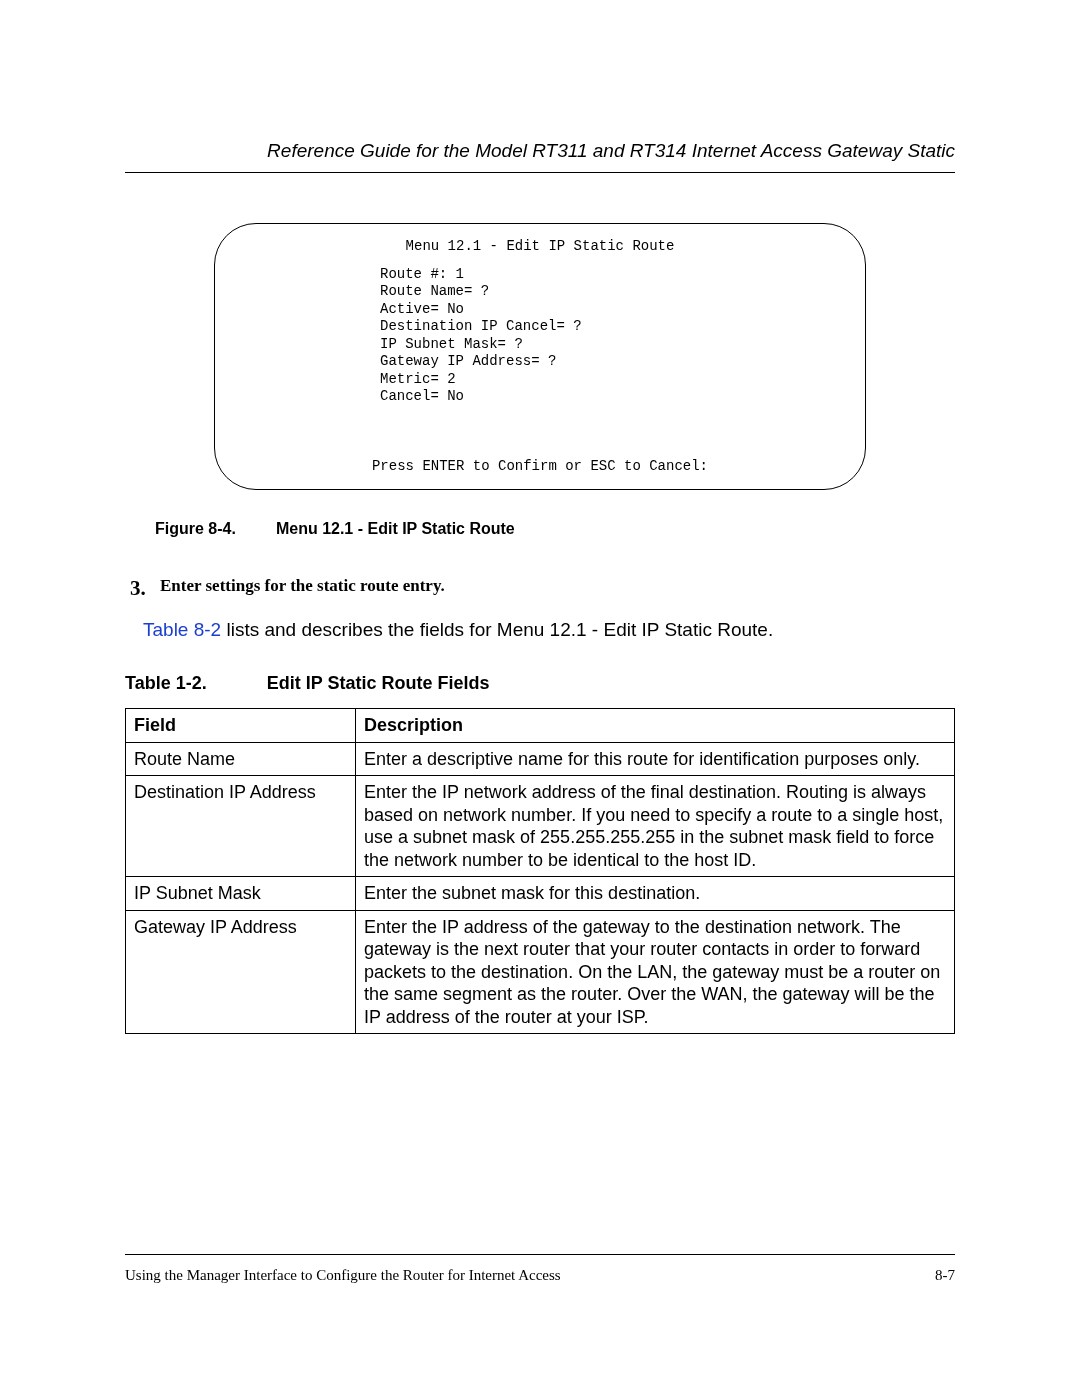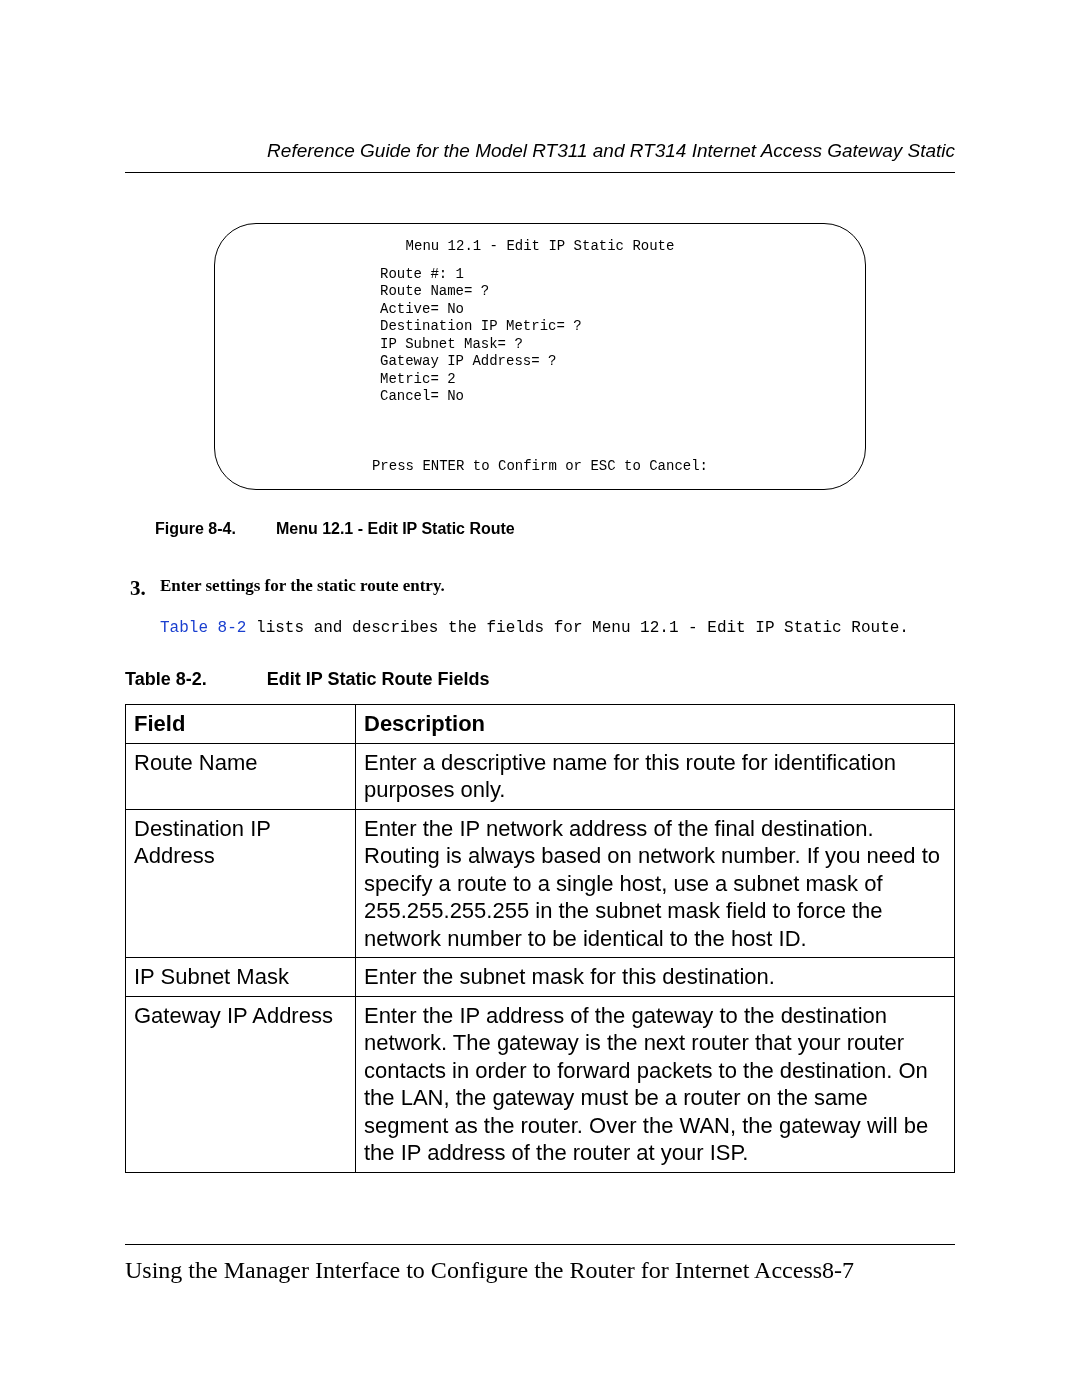--- a/index.html
+++ b/index.html
@@ -68,40 +68,40 @@
     display:inline-block;
     width: 30px;
     vertical-align: top;
   }
   .step .text {
     font-family: "Times New Roman", serif;
     font-weight: bold;
     font-size: 17px;
   }
   .step-desc {
-    margin-left: 35px;
-    font-family: Liberation Mono, monospace;
-    font-size: 16px;
+    margin-left: 18px;
+    font-family: Liberation Sans, sans-serif;
+    font-size: 19px;
     margin-bottom: 32px;
   }
   .step-desc .ref {
     color: #1a3fcf;
   }
   .table-caption {
     font-family: "Helvetica", "Arial", sans-serif;
     font-weight: bold;
     font-size: 18px;
     margin: 0 0 14px 0;
   }
   .table-caption .gap2 { display:inline-block; width:60px; }
   table.fields {
     border-collapse: collapse;
     width: 100%;
     font-family: "Helvetica", "Arial", sans-serif;
-    font-size: 22px;
+    font-size: 18px;
   }
   table.fields th, table.fields td {
     border: 1px solid #000;
     padding: 5px 8px;
     text-align: left;
     vertical-align: top;
     line-height: 1.25;
   }
   table.fields th {
     font-weight: bold;
@@ -114,61 +114,62 @@
     right: 125px;
     bottom: 113px;
   }
   .footer-rule {
     border: none;
     border-top: 1.5px solid #000;
     margin: 0 0 12px 0;
   }
   .footer-line {
     font-family: "Times New Roman", serif;
-    font-size: 24px;
+    font-size: 15px;
     display: flex;
-    justify-content: flex-start;
+    justify-content: space-between;
+    gap: 41px;
   }
 </style>
 </head>
 <body>
 
 <div class="page">
 
   <div class="header-title">Reference Guide for the Model RT311 and RT314 Internet Access Gateway Static</div>
   <hr class="header-rule">
 
   <div class="terminal-box">
     <div class="term-title">Menu 12.1 - Edit IP Static Route</div>
     <div class="term-body">
       <div>Route #: 1</div>
       <div>Route Name= ?</div>
       <div>Active= No</div>
-      <div>Destination IP Metric= ?</div>
+      <div>Destination IP Cancel= ?</div>
       <div>IP Subnet Mask= ?</div>
       <div>Gateway IP Address= ?</div>
       <div>Metric= 2</div>
       <div>Cancel= No</div>
     </div>
     <div class="term-footer">Press ENTER to Confirm or ESC to Cancel:</div>
   </div>
 
   <div class="figure-caption">
     <span>Figure 8-4.</span><span class="gap"></span><span>Menu 12.1 - Edit IP Static Route</span>
   </div>
 
   <div class="step">
     <span class="num">3.</span><span class="text">Enter settings for the static route entry.</span>
   </div>
   <div class="step-desc">
     <span class="ref">Table 8-2</span><span> lists and describes the fields for Menu 12.1 - Edit IP Static Route.</span>
   </div>
 
   <div class="table-caption">
-    <span>Table 8-2.</span><span class="gap2"></span><span>Edit IP Static Route Fields</span>
+    <span>Table 1-2.</span><span class="gap2"></span><span>Edit IP Static Route Fields</span>
   </div>
 
   <table class="fields">
     <colgroup>
         <col class="c1">
         <col>
       </colgroup>
     <thead>
       <tr>
         <th>Field</th>

